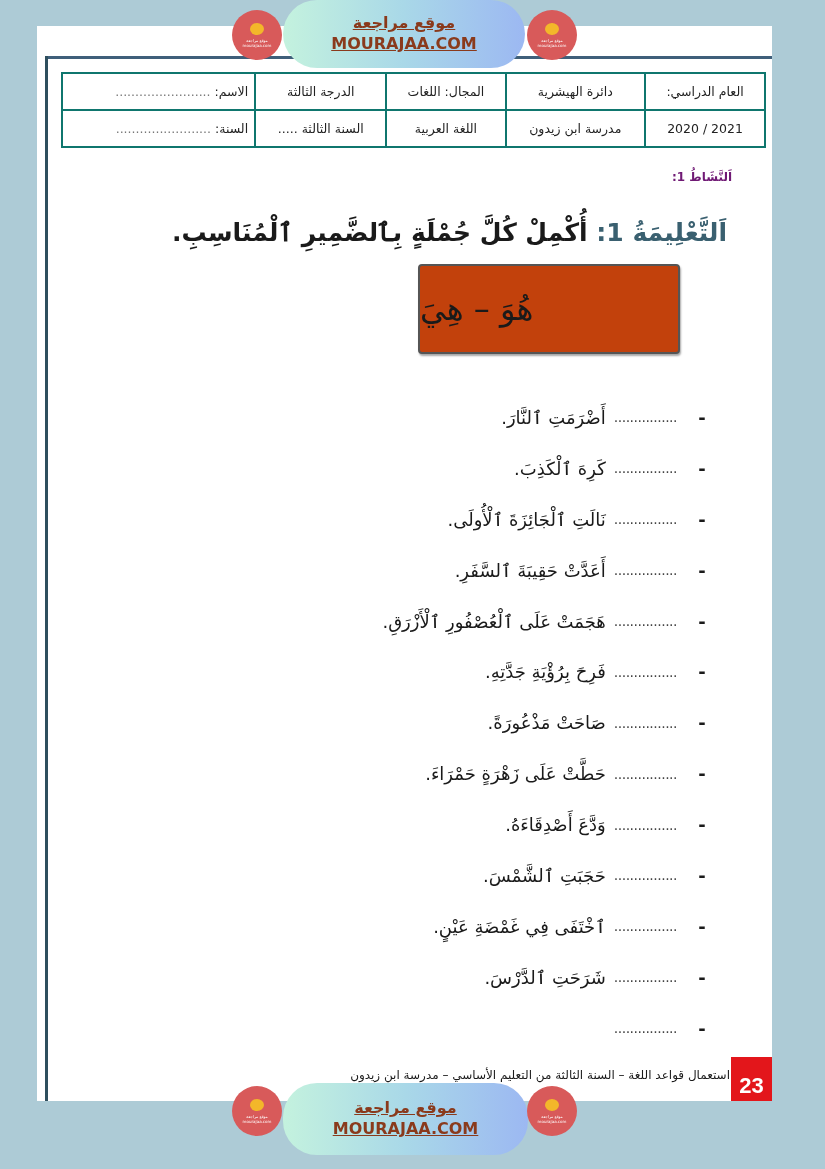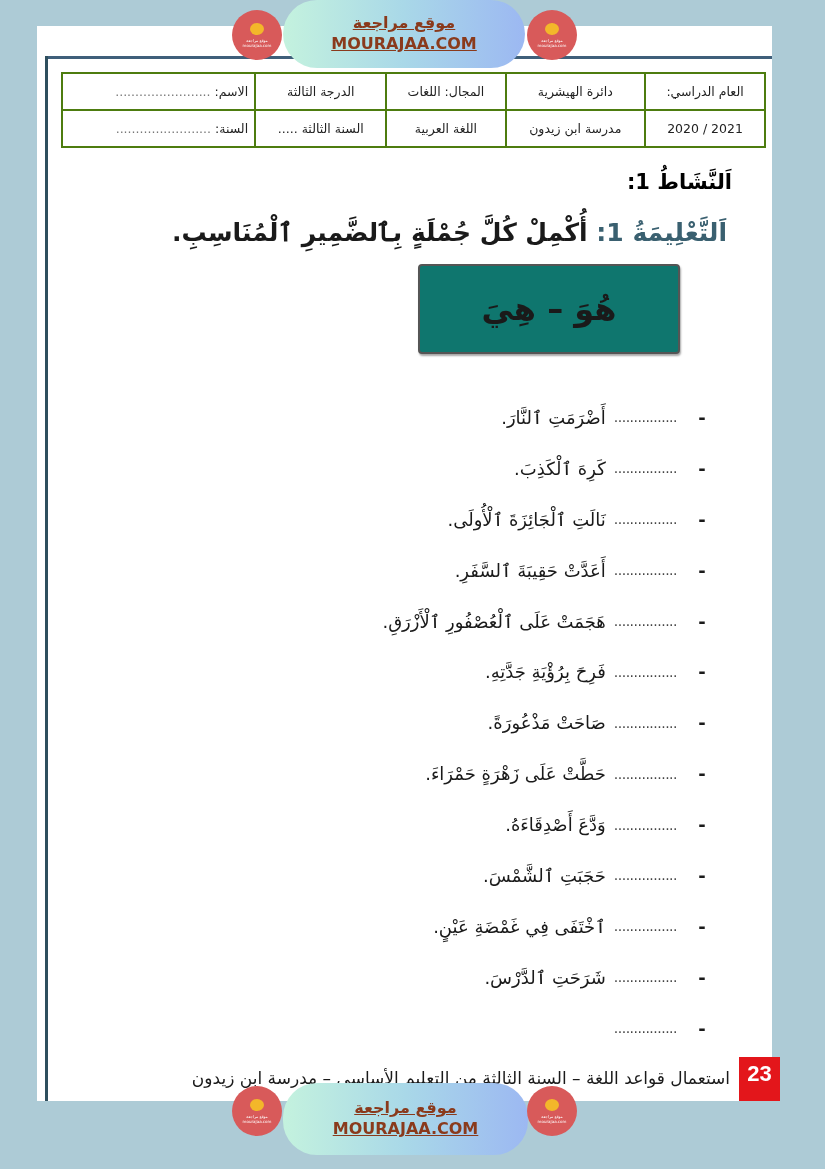--- a/index.html
+++ b/index.html
@@ -20,63 +20,62 @@
     position:absolute; left:45px; top:56px; width:3px; height:1045px;
     background:#2f4f5e;
   }
   
   .info-table {
     position:absolute; left:61px; top:72px; width:705px; height:74px;
     border-collapse:collapse; direction:rtl;
     font-family:"DejaVu Sans", sans-serif; font-size:12.5px; color:#222;
   }
   .info-table td {
-    border:2px solid #4d7c0f; text-align:center; padding:0 6px; height:35px;
+    border:2px solid #0f766e; text-align:center; padding:0 6px; height:35px;
     white-space:nowrap;
   }
   .info-table td.name-cell { text-align:right; }
   .dots { color:#777; letter-spacing:-1px; }
   
   .activity-title {
     position:absolute; right:93px; top:170px; direction:rtl;
-    font-size:21px; font-weight:bold; color:#000000;
+    font-size:12px; font-weight:bold; color:#701a75;
   }
   .instruction {
     position:absolute; right:98px; top:218px; direction:rtl;
     font-size:25px; font-weight:bold; color:#1a1a1a; white-space:nowrap;
   }
   .instruction .label { color:#3a6070; }
   .pronoun-box {
     position:absolute; left:418px; top:264px; width:258px; height:86px;
-    background:#0f766e; border:2px solid #555; border-radius:4px;
+    background:#c2410c; border:2px solid #555; border-radius:4px;
     box-shadow:1px 2px 2px rgba(0,0,0,0.35);
-    display:flex; align-items:center; justify-content:center;
-    direction:rtl; font-size:32px; font-weight:bold; color:#1a1a1a;
+    display:flex; align-items:center; justify-content:flex-end;
+    direction:rtl; font-size:32px; font-weight:normal; color:#1a1a1a;
   }
   .sentences {
     position:absolute; right:112px; top:392px; width:460px;
     margin:0; padding:0; list-style:none; direction:rtl;
   }
   .sentences li {
     height:50.9px; display:flex; align-items:center; justify-content:flex-start;
     font-size:18px; color:#1a1a1a; white-space:nowrap;
   }
   .sentences .bullet { width:22px; text-align:center; font-weight:bold; margin-left:14px; }
   .sentences .blank { color:#444; letter-spacing:-0.5px; margin-left:8px; font-size:14px; }
   .footer-text {
     position:absolute; right:95px; top:1068px; direction:rtl;
-    font-size:17px; color:#1a1a1a; white-space:nowrap;
+    font-size:12px; color:#1a1a1a; white-space:nowrap;
   }
   .page-number {
     position:absolute; left:731px; top:1057px; width:41px; height:44px;
     background:#e3161b; color:#fff; font-weight:bold; font-size:22px;
     font-family:"Liberation Sans", sans-serif;
-    display:flex; align-items:flex-end; justify-content:center; padding-bottom:14px;
+    display:flex; align-items:flex-end; justify-content:center; padding-bottom:2px;
     box-sizing:border-box;
-    margin-left:8px;
   }
   
   .banner {
     position:absolute; width:242px; height:68px; border-radius:34px;
     background:linear-gradient(90deg,#c4f2de 0%,#a9d8e8 50%,#9cb8f2 100%);
     display:flex; flex-direction:column; align-items:center; justify-content:center;
     color:#8a3a1c; font-weight:bold; text-decoration:underline;
   }
   .banner .ar { font-size:16px; direction:rtl; line-height:20px; }
   .banner .en { font-family:"DejaVu Sans", sans-serif; font-size:16px; line-height:22px; }

